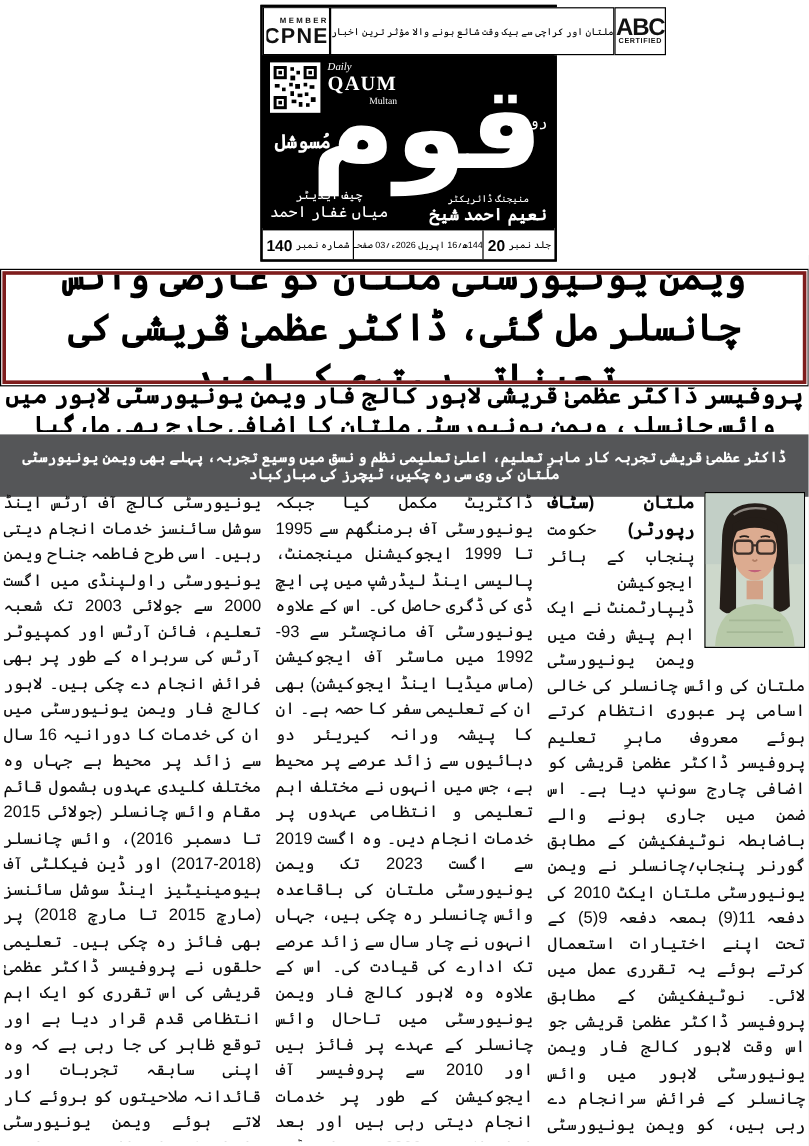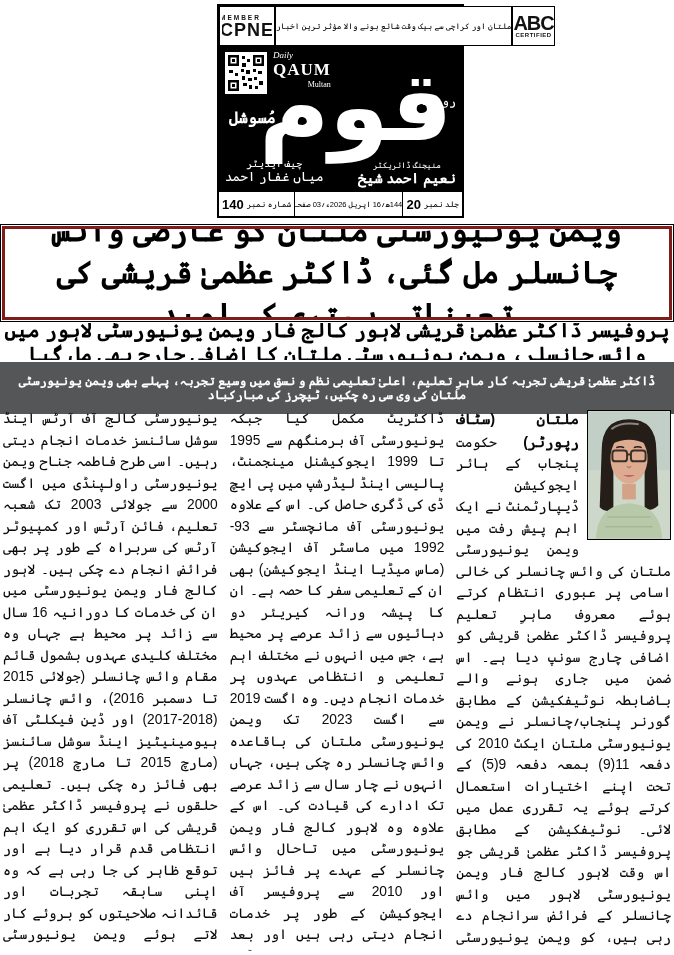--- a/index.html
+++ b/index.html
@@ -11,21 +11,21 @@
   }
 
   
   .masthead {
     position:absolute; left:217px; top:4px; width:247px; height:214px;
     border:2px solid #000; background:#000; display:flex; flex-direction:column;
   }
   .mast-top { display:flex; height:40px; background:#000; }
   .member-badge {
     width:62px; background:#fff; border:1px solid #000; outline:2px solid #fff; outline-offset:-3px;
-    display:flex; flex-direction:column; align-items:flex-start; justify-content:center;
+    display:flex; flex-direction:column; align-items:flex-end; justify-content:center;
   }
   .member-label { font-size:6.5px; letter-spacing:2px; font-weight:bold; }
   .cpne-label { font-size:18px; font-weight:bold; letter-spacing:1px; line-height:1; }
   .slogans { flex:1; display:flex; flex-direction:column; direction:rtl; }
   .slogan1 { flex:1; background:#000; color:#fff; font-size:9px; display:flex; align-items:center; justify-content:center; white-space:nowrap; overflow:hidden; }
   .slogan2 { flex:1; background:#fff; color:#000; font-size:8px; border:1px solid #000; display:flex; align-items:center; justify-content:center; white-space:nowrap; overflow:hidden; }
   .abc-badge {
     width:56px; background:#fff; border:1px solid #000;
     display:flex; flex-direction:column; align-items:center; justify-content:center;
   }

